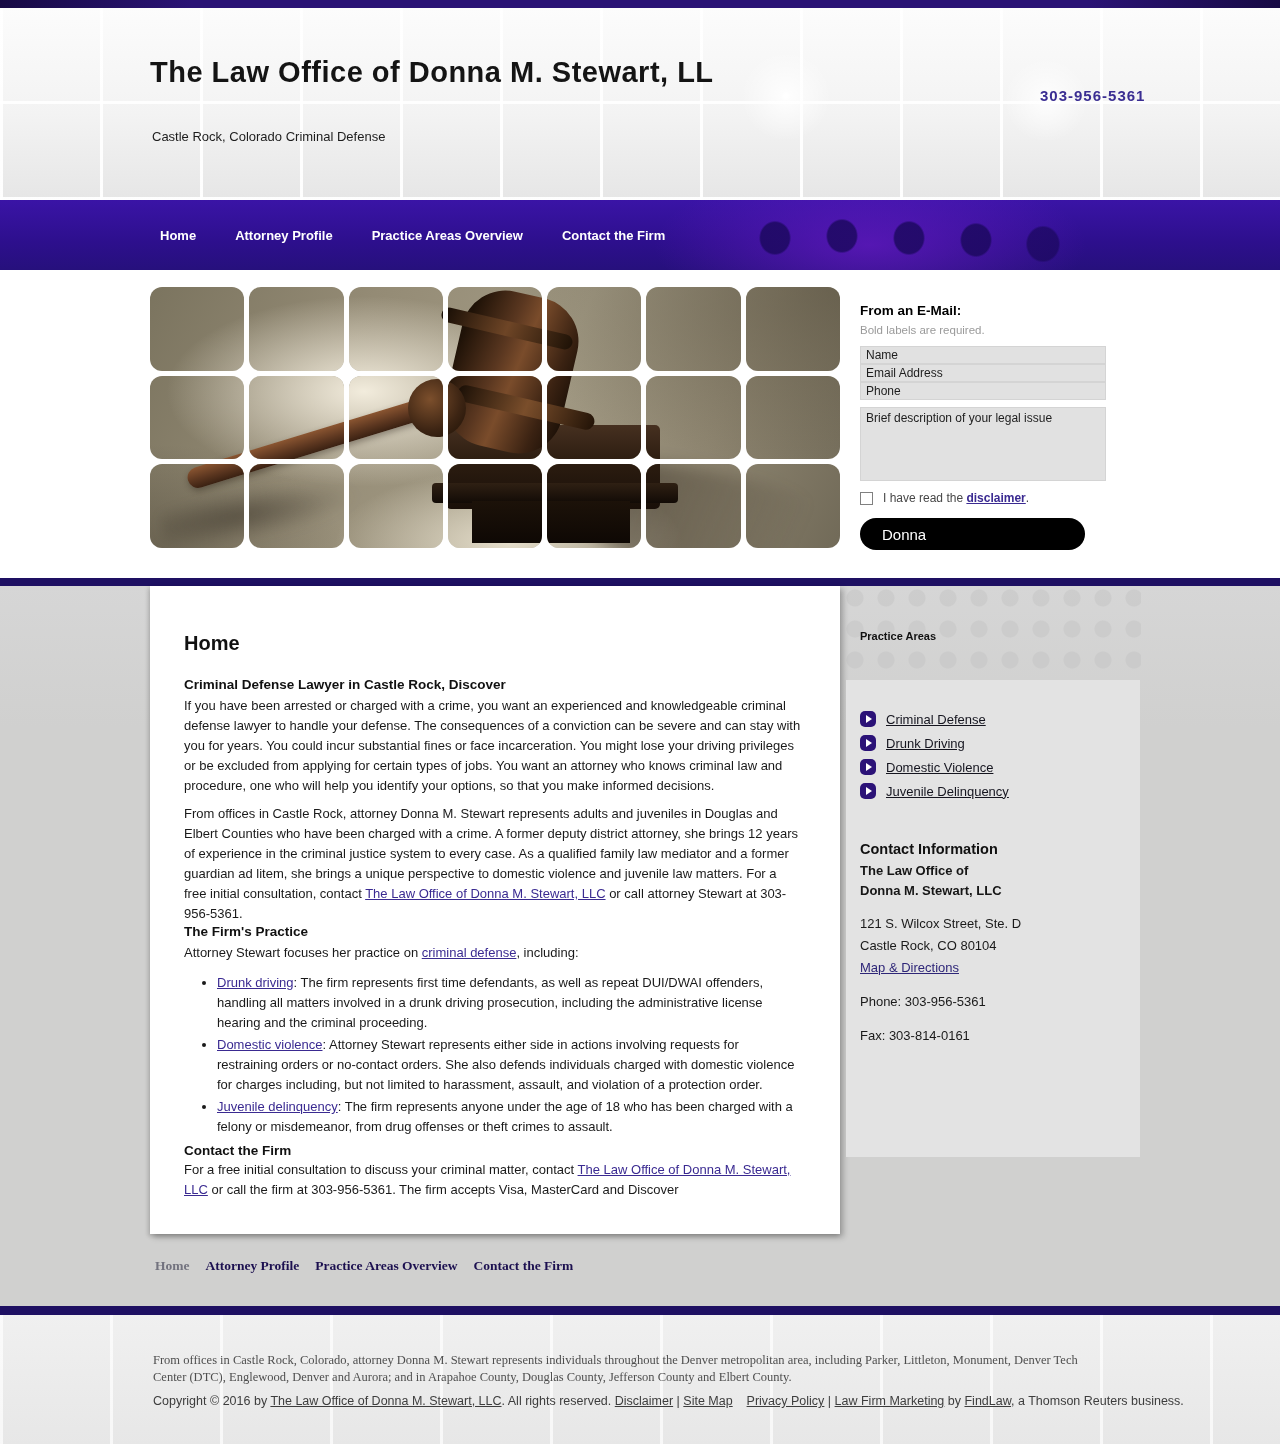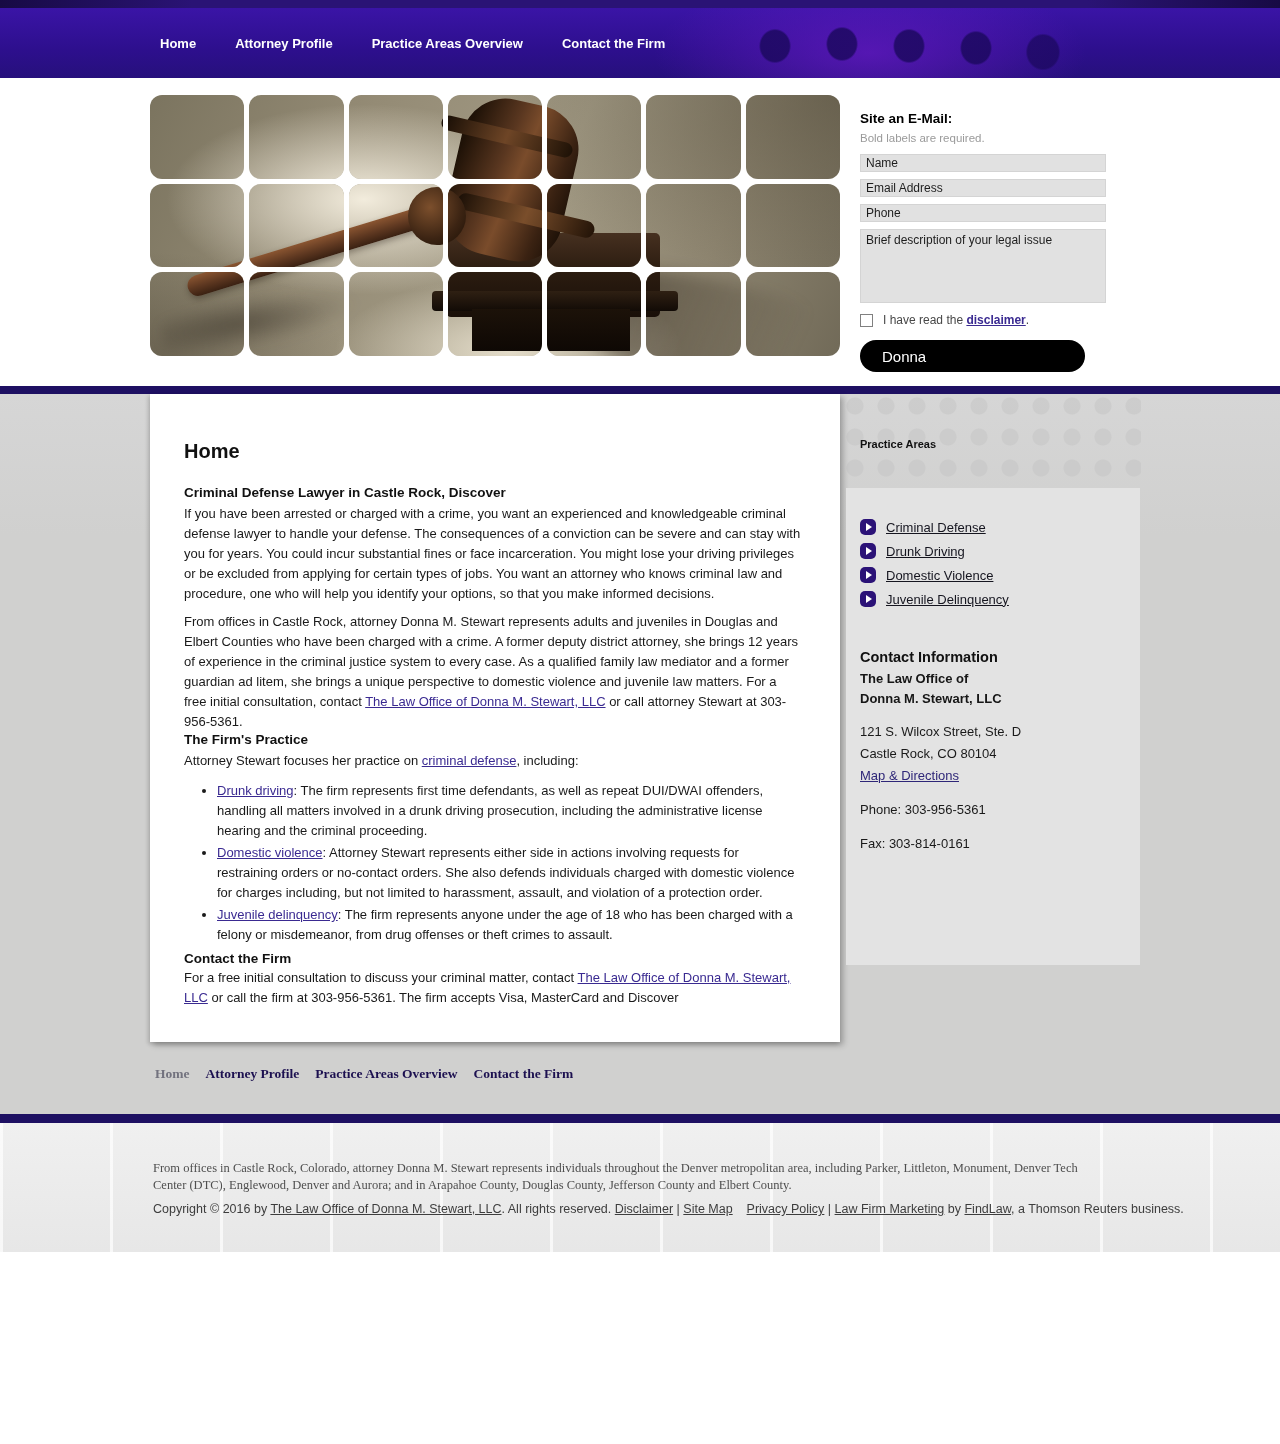--- a/index.html
+++ b/index.html
@@ -76,21 +76,21 @@
     background:linear-gradient(100deg,#150c04,#6e4526 50%,#1d1106); }
   .r2 { left:306px; top:112px; width:140px; height:17px;
     background:linear-gradient(100deg,#1a0f06,#7a4e2b 50%,#221307); }
   .sc-boss { position:absolute; left:258px; top:92px; width:58px; height:58px; border-radius:50%;
     background:radial-gradient(circle at 38% 35%,#7c4f2c,#3c2413 60%,#1c1005); }
 
   
   .email-form { position:absolute; left:860px; top:33px; width:246px; }
   .form-heading { font-size:13.5px; font-weight:bold; color:#000; }
   .form-note { font-size:11.5px; color:#9a9a9a; margin-top:6px; }
-  .form-input { display:block; width:246px; height:18px; margin-top:7px; background:#e1e1e1;
+  .form-input { display:block; width:246px; height:18px; background:#e1e1e1;
     border:1px solid #d4d4d4; font-family:"Liberation Sans",sans-serif; font-size:12px; color:#1d1d1d; padding:1px 0 1px 5px; }
   .form-input:first-of-type { margin-top:10px; }
   .form-textarea { display:block; width:246px; height:74px; margin-top:7px; background:#e1e1e1;
     border:1px solid #d4d4d4; font-family:"Liberation Sans",sans-serif; font-size:12px; color:#1d1d1d;
     padding:3px 0 0 5px; resize:none; }
   .checkbox-row { display:flex; align-items:center; margin-top:10px; }
   .checkbox { width:13px; height:13px; background:#fff; border:1px solid #808080; display:inline-block; cursor:pointer; }
   .cb-label { font-size:12px; color:#474747; margin-left:10px; }
   .disclaimer-link { color:#3a2a91; font-weight:bold; text-decoration:underline; cursor:pointer; }
   .submit-btn { display:block; margin-top:13px; width:225px; height:32px; background:#000; color:#fff;
@@ -156,20 +156,25 @@
   .copyright { margin:8px 0 0; font-family:Liberation Sans, sans-serif; font-size:12.5px; color:#3d3d3d; }
   .copyright a { color:#3d3d3d; text-decoration:underline; cursor:pointer; }
 </style>
 </head>
 <body>
 
 <div class="page">
 
   <div class="top-strip"></div>
 
+  <header class="site-header">
+    <h1 class="site-title">The Law Office of Donna M. Stewart, LL</h1>
+    <div class="header-phone">303-956-5361</div>
+    <div class="site-tagline">Castle Rock, Colorado Criminal Defense</div>
+  </header>
 
   <nav class="main-nav">
     <a>Home</a>
     <a>Attorney Profile</a>
     <a>Practice Areas Overview</a>
     <a>Contact the Firm</a>
   </nav>
 
   <section class="hero">
     <div class="mosaic">
@@ -314,21 +319,21 @@
         </div>
         <div class="tile">
           <div class="scene" style="left: -595.714px; top: -177.333px;">
             <div class="sc-base"></div>
             <div class="sc-cast"></div>
           </div>
         </div>
       </div>
 
     <form class="email-form">
-      <div class="form-heading">Site an E-Mail:</div>
+      <div class="form-heading">From an E-Mail:</div>
       <div class="form-note">Bold labels are required.</div>
       <input class="form-input" type="text" readonly="" value="Name" style="">
       <input class="form-input" type="text" readonly="" value="Email Address" style="">
       <input class="form-input" type="text" readonly="" value="Phone" style="">
       <textarea class="form-textarea" readonly="" style="">Brief description of your legal issue</textarea>
       <div class="checkbox-row">
         <span class="checkbox"></span>
         <span class="cb-label"><span>I have read the </span><a class="disclaimer-link">disclaimer</a><span>.</span></span>
       </div>
       <button type="button" class="submit-btn">Donna</button>

